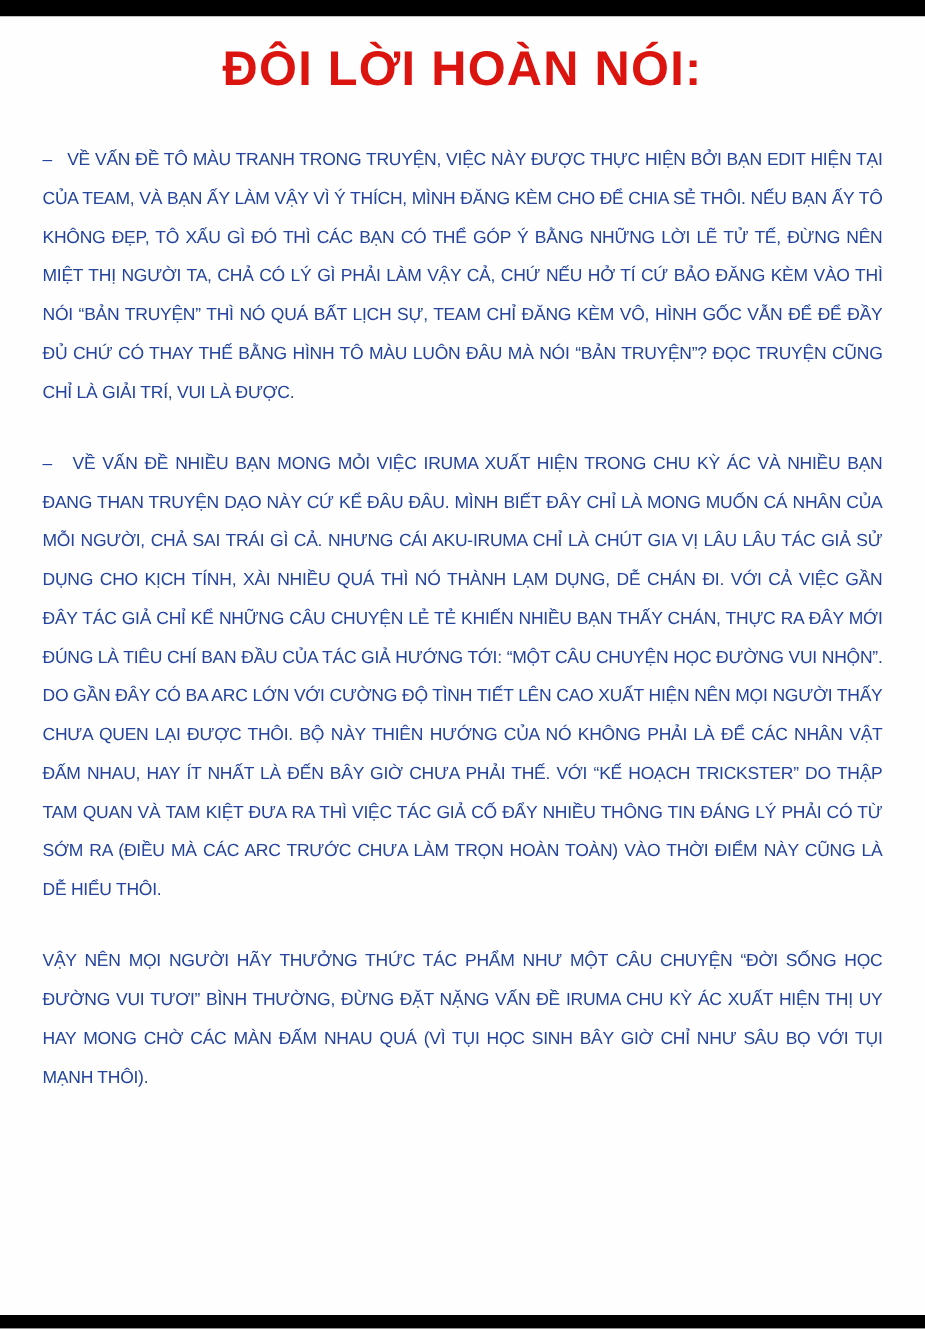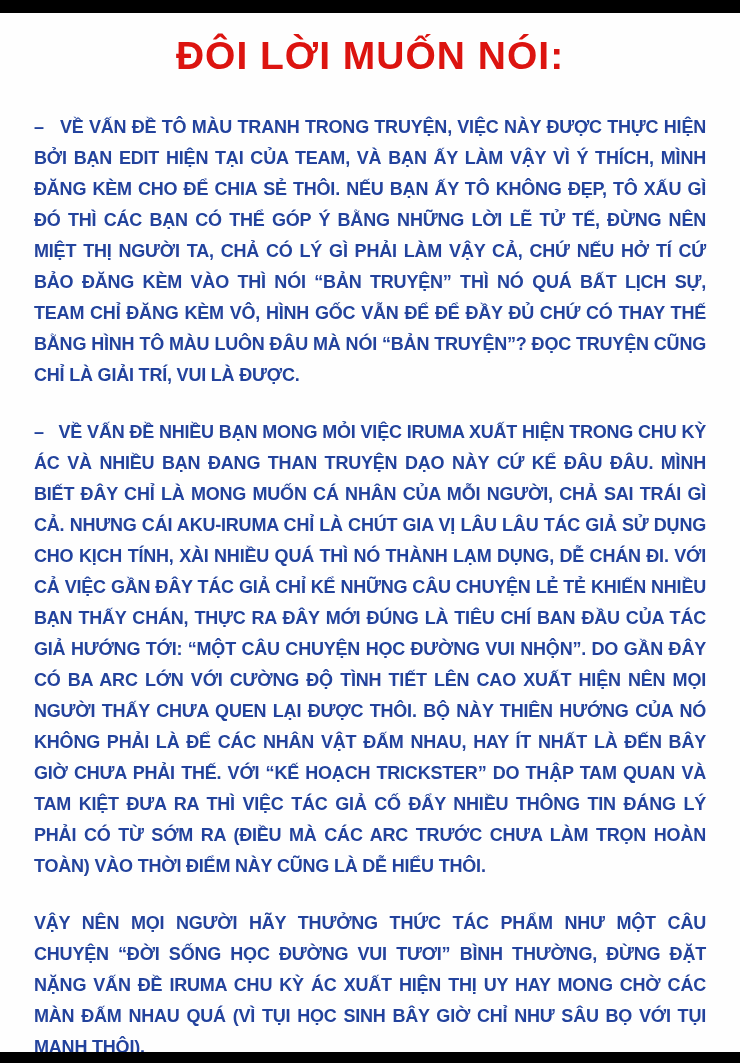--- a/index.html
+++ b/index.html
@@ -32,36 +32,36 @@
     letter-spacing: 1px;
     line-height: 1.1;
     font-family: "Liberation Sans", sans-serif;
   }
   .note-body {
     margin: 34px 34px 0 34px;
     color: var(--text-color, #23439d);
   }
   .note-body p {
     margin: 0 0 26px 0;
-    font-size: 18px;
-    font-weight: bold;
+    font-size: 14px;
+    font-weight: normal;
     line-height: 31px;
     letter-spacing: -0.2px;
     text-align: justify;
     text-justify: inter-word;
   }
   .note-body p:last-child { margin-bottom: 0; }
 </style>
 </head>
 <body>
 
 <div class="page" style="--page-bg: #fefefe; --bar-color: #000000; --title-color: #dc1410; --text-color: #23439d;">
   <div class="scan-bar top"></div>
 
-  <h1 class="title">ĐÔI LỜI MUỐN NÓI:</h1>
+  <h1 class="title">ĐÔI LỜI HOÀN NÓI:</h1>
 
   <div class="note-body">
     <p>–&nbsp;&nbsp;&nbsp;VỀ VẤN ĐỀ TÔ MÀU TRANH TRONG TRUYỆN, VIỆC NÀY ĐƯỢC THỰC HIỆN BỞI BẠN EDIT HIỆN TẠI CỦA TEAM, VÀ BẠN ẤY LÀM VẬY VÌ Ý THÍCH, MÌNH ĐĂNG KÈM CHO ĐỂ CHIA SẺ THÔI. NẾU BẠN ẤY TÔ KHÔNG ĐẸP, TÔ XẤU GÌ ĐÓ THÌ CÁC BẠN CÓ THỂ GÓP Ý BẰNG NHỮNG LỜI LẼ TỬ TẾ, ĐỪNG NÊN MIỆT THỊ NGƯỜI TA, CHẢ CÓ LÝ GÌ PHẢI LÀM VẬY CẢ, CHỨ NẾU HỞ TÍ CỨ BẢO ĐĂNG KÈM VÀO THÌ NÓI “BẢN TRUYỆN” THÌ NÓ QUÁ BẤT LỊCH SỰ, TEAM CHỈ ĐĂNG KÈM VÔ, HÌNH GỐC VẪN ĐỂ ĐỂ ĐẦY ĐỦ CHỨ CÓ THAY THẾ BẰNG HÌNH TÔ MÀU LUÔN ĐÂU MÀ NÓI “BẢN TRUYỆN”? ĐỌC TRUYỆN CŨNG CHỈ LÀ GIẢI TRÍ, VUI LÀ ĐƯỢC.</p>
     <p>–&nbsp;&nbsp;&nbsp;VỀ VẤN ĐỀ NHIỀU BẠN MONG MỎI VIỆC IRUMA XUẤT HIỆN TRONG CHU KỲ ÁC VÀ NHIỀU BẠN ĐANG THAN TRUYỆN DẠO NÀY CỨ KỂ ĐÂU ĐÂU. MÌNH BIẾT ĐÂY CHỈ LÀ MONG MUỐN CÁ NHÂN CỦA MỖI NGƯỜI, CHẢ SAI TRÁI GÌ CẢ. NHƯNG CÁI AKU-IRUMA CHỈ LÀ CHÚT GIA VỊ LÂU LÂU TÁC GIẢ SỬ DỤNG CHO KỊCH TÍNH, XÀI NHIỀU QUÁ THÌ NÓ THÀNH LẠM DỤNG, DỄ CHÁN ĐI. VỚI CẢ VIỆC GẦN ĐÂY TÁC GIẢ CHỈ KỂ NHỮNG CÂU CHUYỆN LẺ TẺ KHIẾN NHIỀU BẠN THẤY CHÁN, THỰC RA ĐÂY MỚI ĐÚNG LÀ TIÊU CHÍ BAN ĐẦU CỦA TÁC GIẢ HƯỚNG TỚI: “MỘT CÂU CHUYỆN HỌC ĐƯỜNG VUI NHỘN”. DO GẦN ĐÂY CÓ BA ARC LỚN VỚI CƯỜNG ĐỘ TÌNH TIẾT LÊN CAO XUẤT HIỆN NÊN MỌI NGƯỜI THẤY CHƯA QUEN LẠI ĐƯỢC THÔI. BỘ NÀY THIÊN HƯỚNG CỦA NÓ KHÔNG PHẢI LÀ ĐỂ CÁC NHÂN VẬT ĐẤM NHAU, HAY ÍT NHẤT LÀ ĐẾN BÂY GIỜ CHƯA PHẢI THẾ. VỚI “KẾ HOẠCH TRICKSTER” DO THẬP TAM QUAN VÀ TAM KIỆT ĐƯA RA THÌ VIỆC TÁC GIẢ CỐ ĐẨY NHIỀU THÔNG TIN ĐÁNG LÝ PHẢI CÓ TỪ SỚM RA (ĐIỀU MÀ CÁC ARC TRƯỚC CHƯA LÀM TRỌN HOÀN TOÀN) VÀO THỜI ĐIỂM NÀY CŨNG LÀ DỄ HIỂU THÔI.</p>
     <p>VẬY NÊN MỌI NGƯỜI HÃY THƯỞNG THỨC TÁC PHẨM NHƯ MỘT CÂU CHUYỆN “ĐỜI SỐNG HỌC ĐƯỜNG VUI TƯƠI” BÌNH THƯỜNG, ĐỪNG ĐẶT NẶNG VẤN ĐỀ IRUMA CHU KỲ ÁC XUẤT HIỆN THỊ UY HAY MONG CHỜ CÁC MÀN ĐẤM NHAU QUÁ (VÌ TỤI HỌC SINH BÂY GIỜ CHỈ NHƯ SÂU BỌ VỚI TỤI MẠNH THÔI).</p>
   </div>
 
   <div class="scan-bar bottom"></div>
 </div>
 

